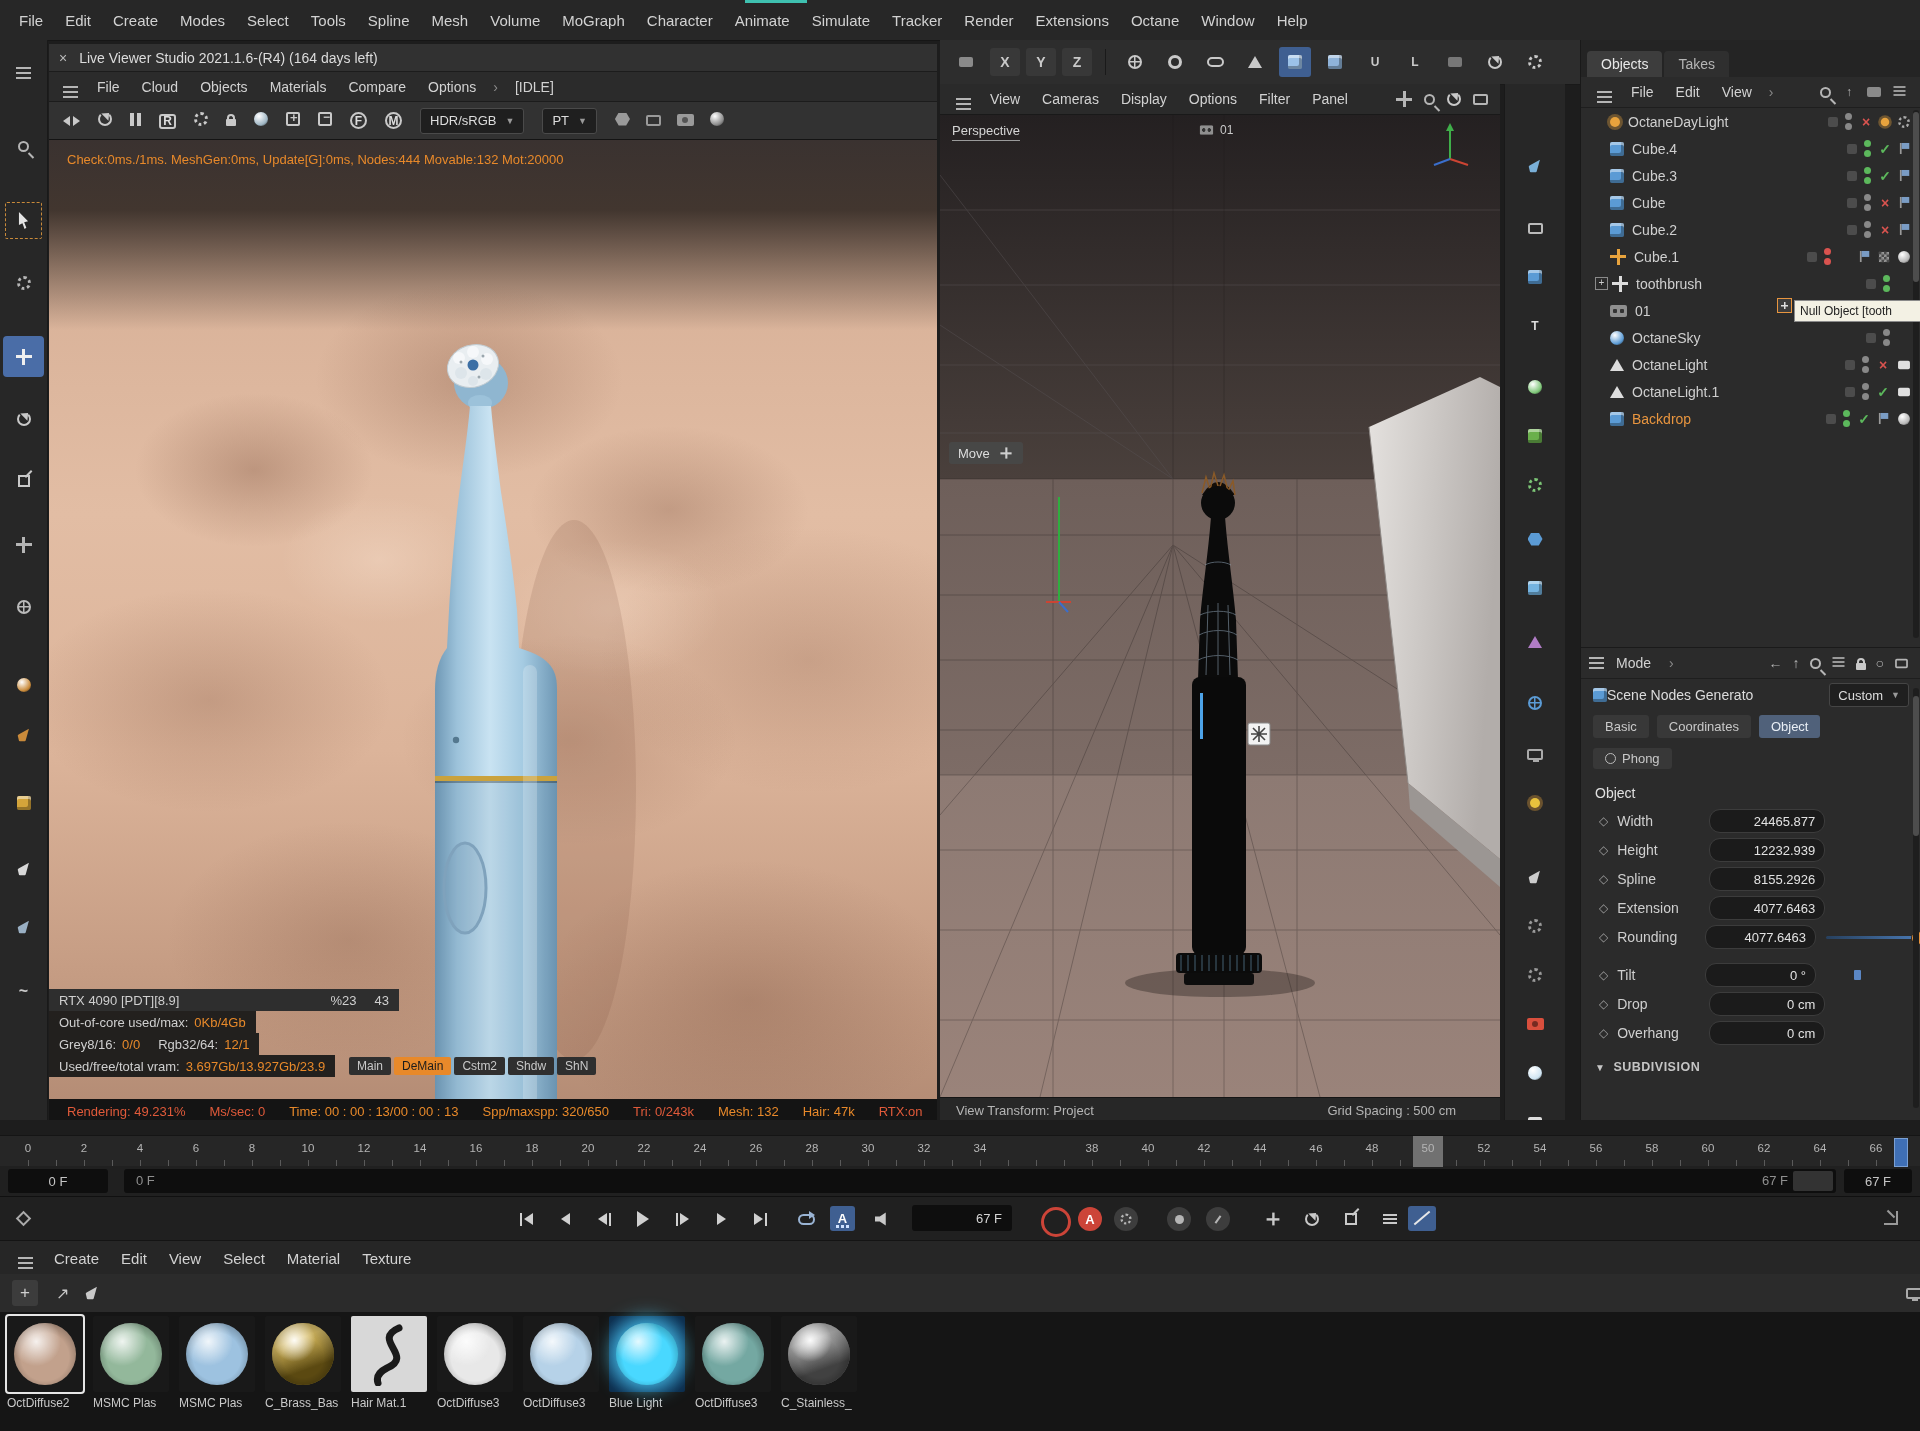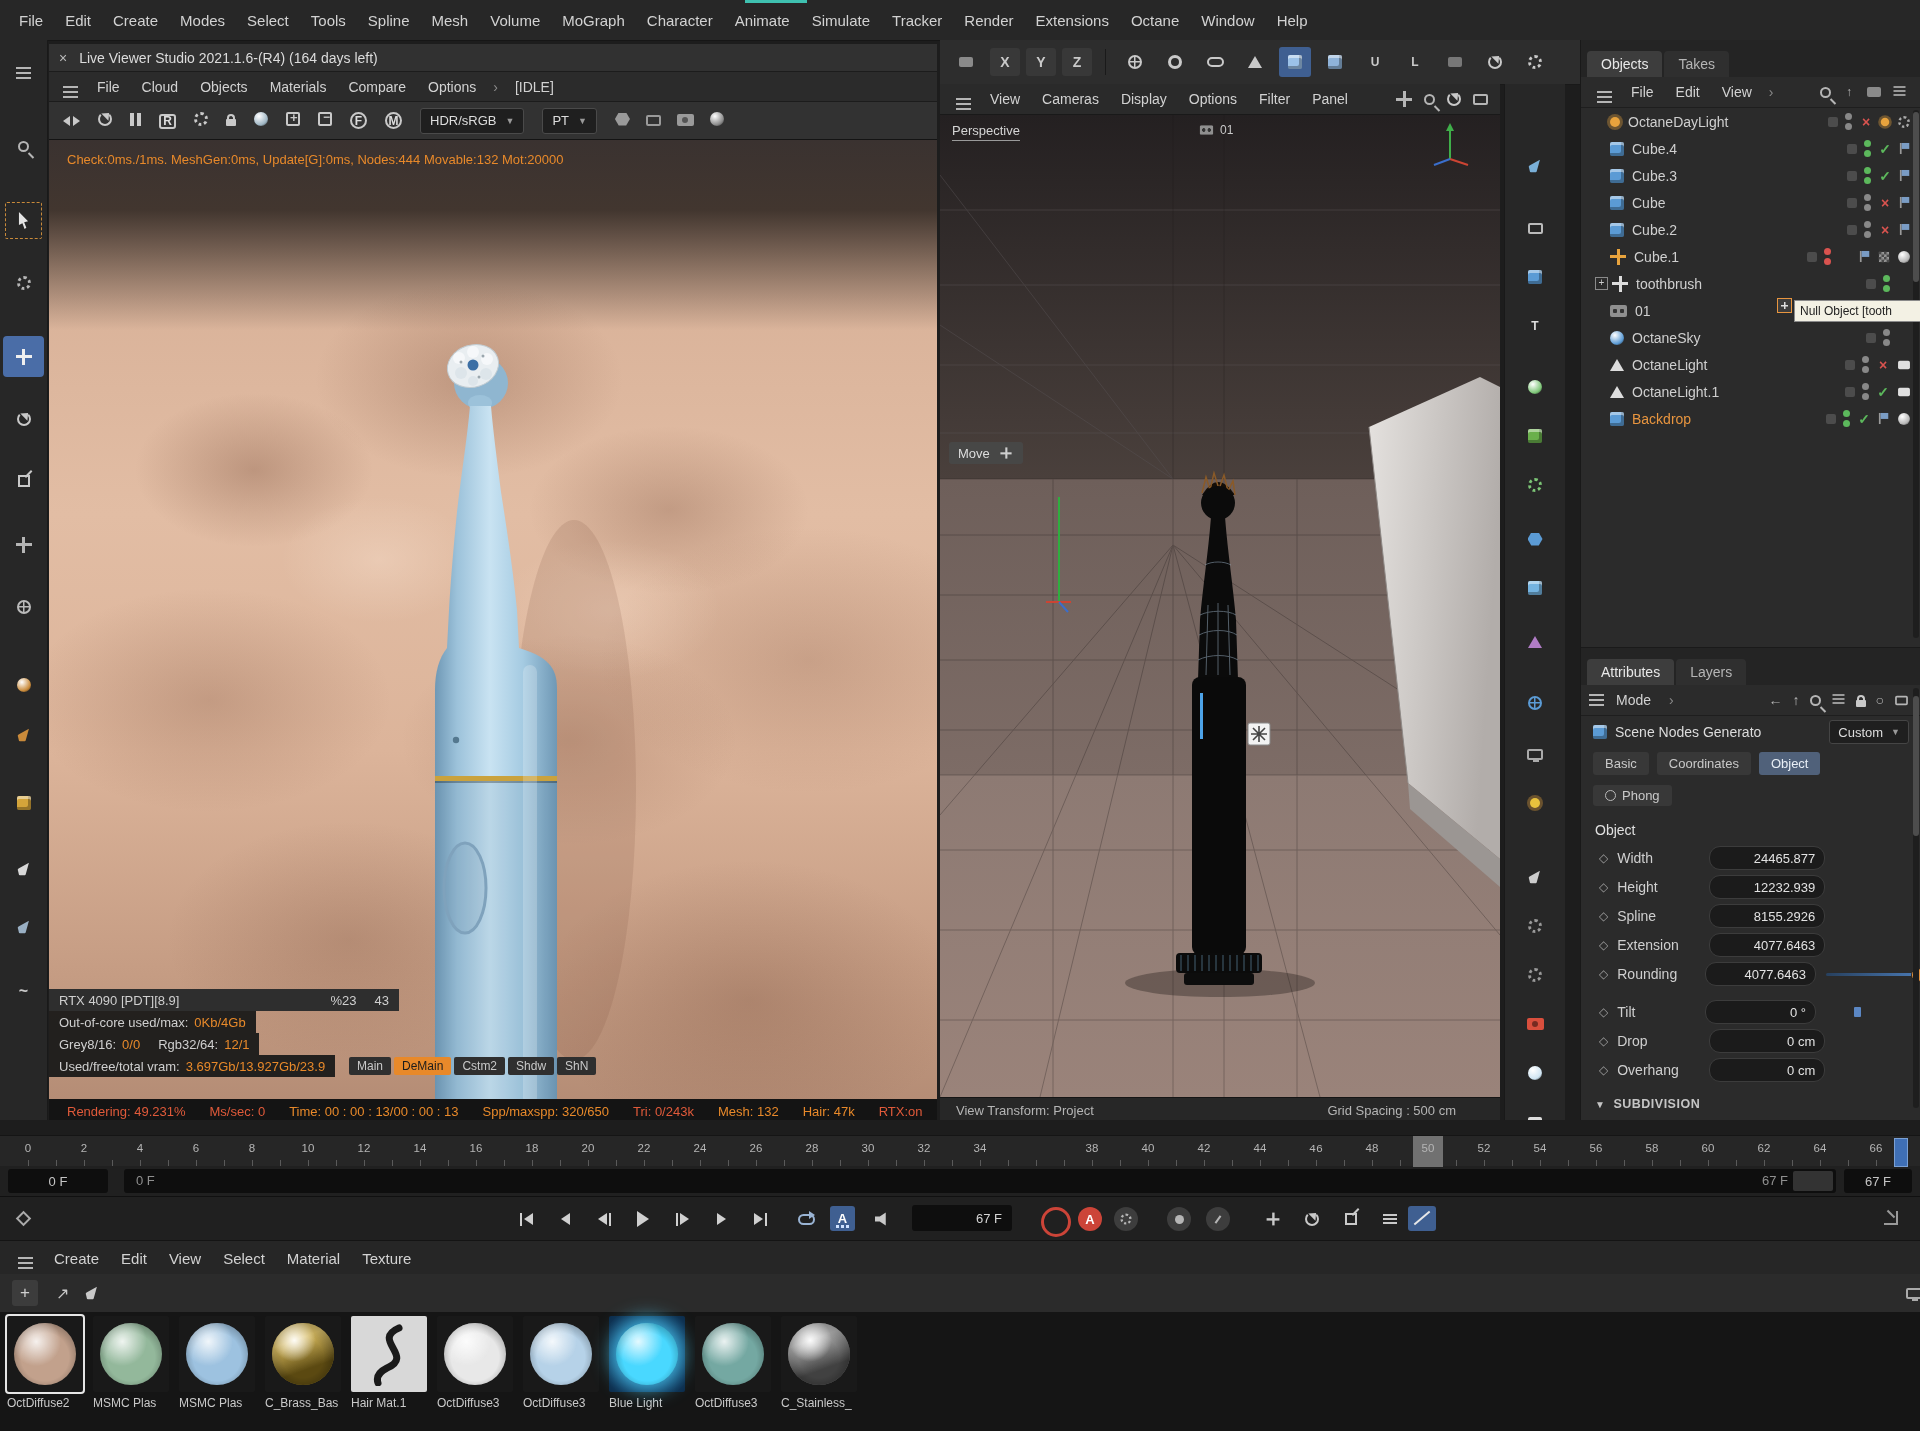--- a/index.html
+++ b/index.html
@@ -146,21 +146,21 @@
   .dot{width:7px;height:7px;border-radius:50%}
   .mark{width:14px;font-size:14px;font-weight:bold;text-align:center}
   .mark.ok{color:#5cb85c}.mark.no{color:#d9534f}
   .tooltip{position:absolute;left:213px;top:260px;width:126px;height:20px;background:#f3f1e4;color:#222;font-size:12px;display:flex;align-items:center;padding:0 5px;border:1px solid #8a8a8a;white-space:nowrap;overflow:hidden;z-index:5}
   .ttarget{position:absolute;left:196px;top:258px;z-index:4}
   .sbar{position:absolute;right:2px;width:6px;background:#1e1e1e;border-radius:3px}
   .sbar .th{position:absolute;left:0;width:6px;background:#4d4d4d;border-radius:3px}
   
   .modebar{height:30px;display:flex;align-items:center;gap:8px;padding:0 8px;font-size:14px;border-bottom:1px solid #1e1e1e}
   .modebar .rt{margin-left:auto;display:flex;gap:10px;align-items:center;color:#b5b5b5;padding-right:4px;font-size:14px}
-  .genrow{height:32px;display:flex;align-items:center;gap:8px;padding:0 12px;font-size:14px;color:#dcdcdc}
+  .genrow{height:32px;display:flex;align-items:center;padding:0 12px;font-size:14px;color:#dcdcdc}
   .custom{margin-left:auto;height:22px;background:#1f1f1f;border:1px solid #454545;border-radius:3px;display:flex;align-items:center;gap:8px;padding:0 8px;font-size:13px;color:#ddd}
   .sectabs{display:flex;gap:8px;padding:4px 12px}
   .secbtn{background:#383838;border-radius:3px;padding:4px 12px;font-size:13px;color:#c9c9c9}
   .secbtn.active{background:#50617a;color:#e8eef5}
   .phong{display:flex;gap:8px;padding:6px 12px}
   .phbtn{background:#383838;border-radius:3px;padding:3px 12px;font-size:13px;color:#c9c9c9;display:flex;align-items:center;gap:6px}
   .phbtn .cir{width:9px;height:9px;border:1.5px solid #bbb;border-radius:50%}
   .sectitle{padding:10px 14px 4px;font-size:14px;color:#e0e0e0}
   .prow{display:flex;align-items:center;height:26px;margin:3px 0 0 18px;font-size:14px}
   .prow.gap{margin-top:12px}
@@ -813,24 +813,20 @@
         </div>
       </div>
     <span class="ttarget g g-target"></span>
     <div class="tooltip">Null Object [tooth</div>
     <div class="sbar" style="top:70px;height:528px">
         <div class="th" style="top:2px;height:170px"></div>
       </div>
   </div>
 
   <div class="abs apanel">
-    <div class="ptabs" id="at-tabs">
-        <span class="ptab active">Attributes</span>
-        <span class="ptab">Layers</span>
-      </div>
     <div class="modebar">
       <span class="g g-hamb"></span>
       <span class="mi" style="padding:2px 4px">Mode</span>
       <span class="chev">›</span>
       <span class="rt">
         <span>←</span>
         <span>↑</span>
         <span class="g g-search"></span>
         <span class="g g-hamb" style="transform:scale(.8)"></span>
         <span class="g g-lock"></span>

